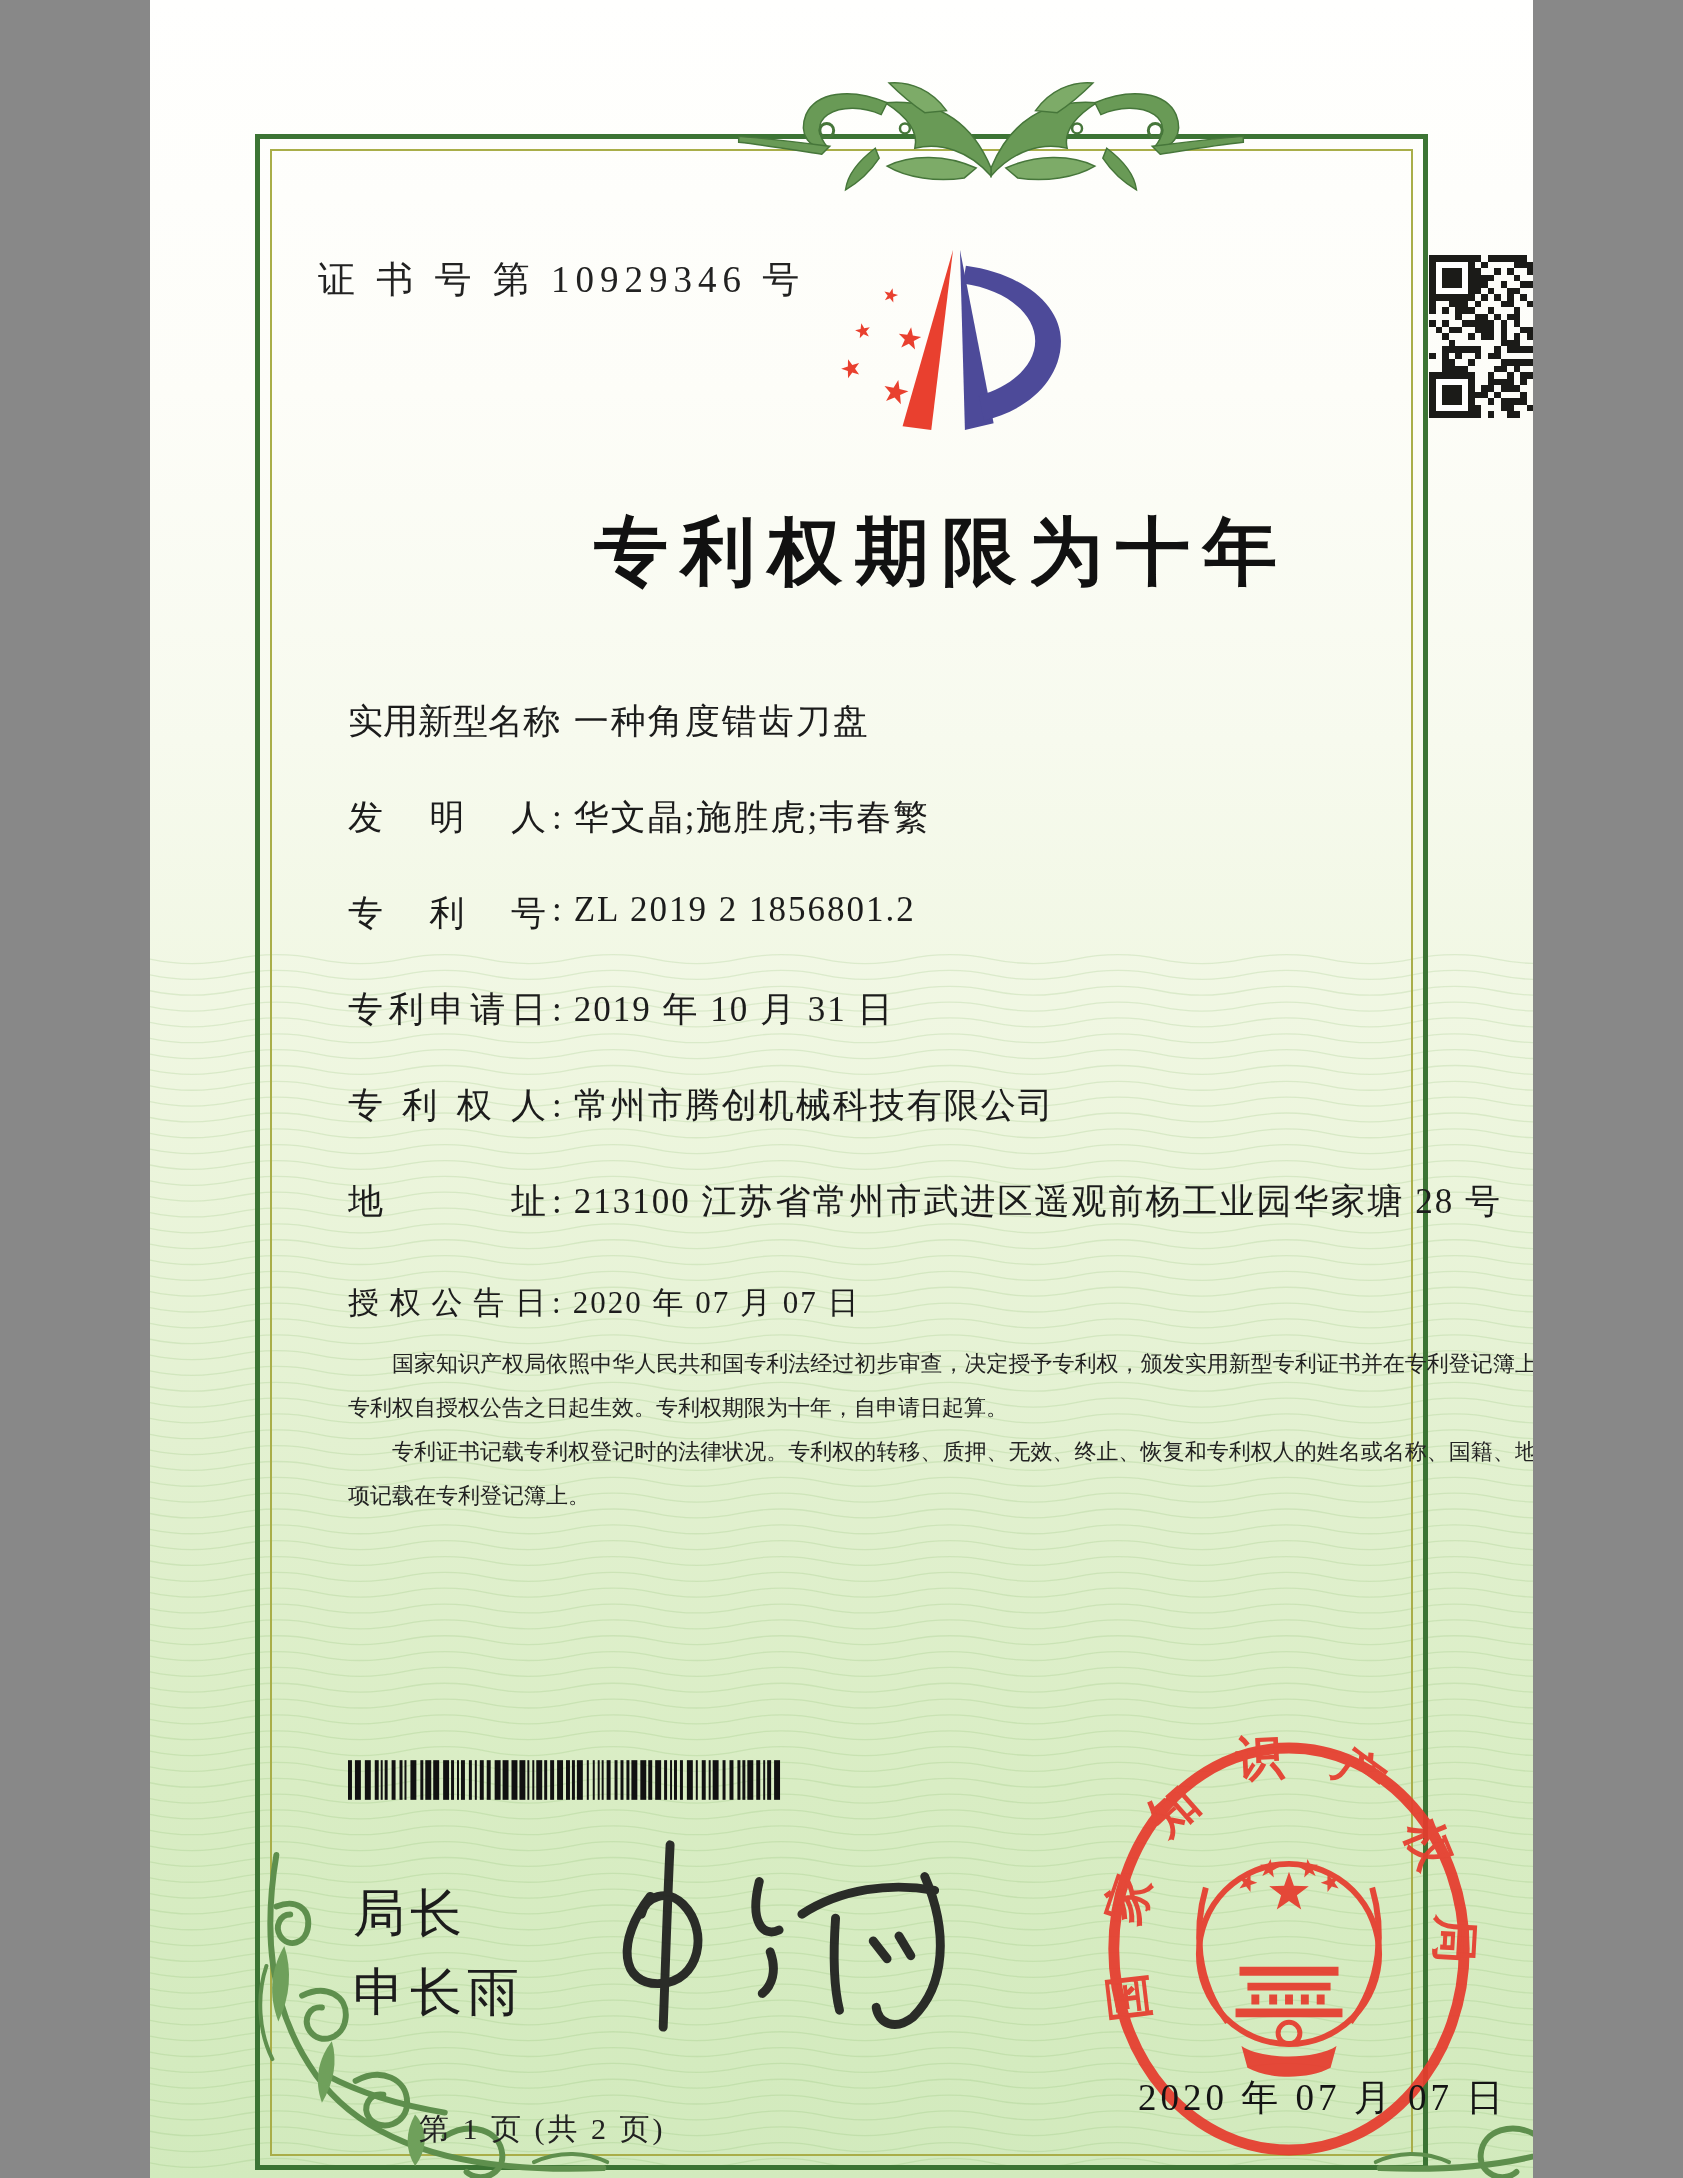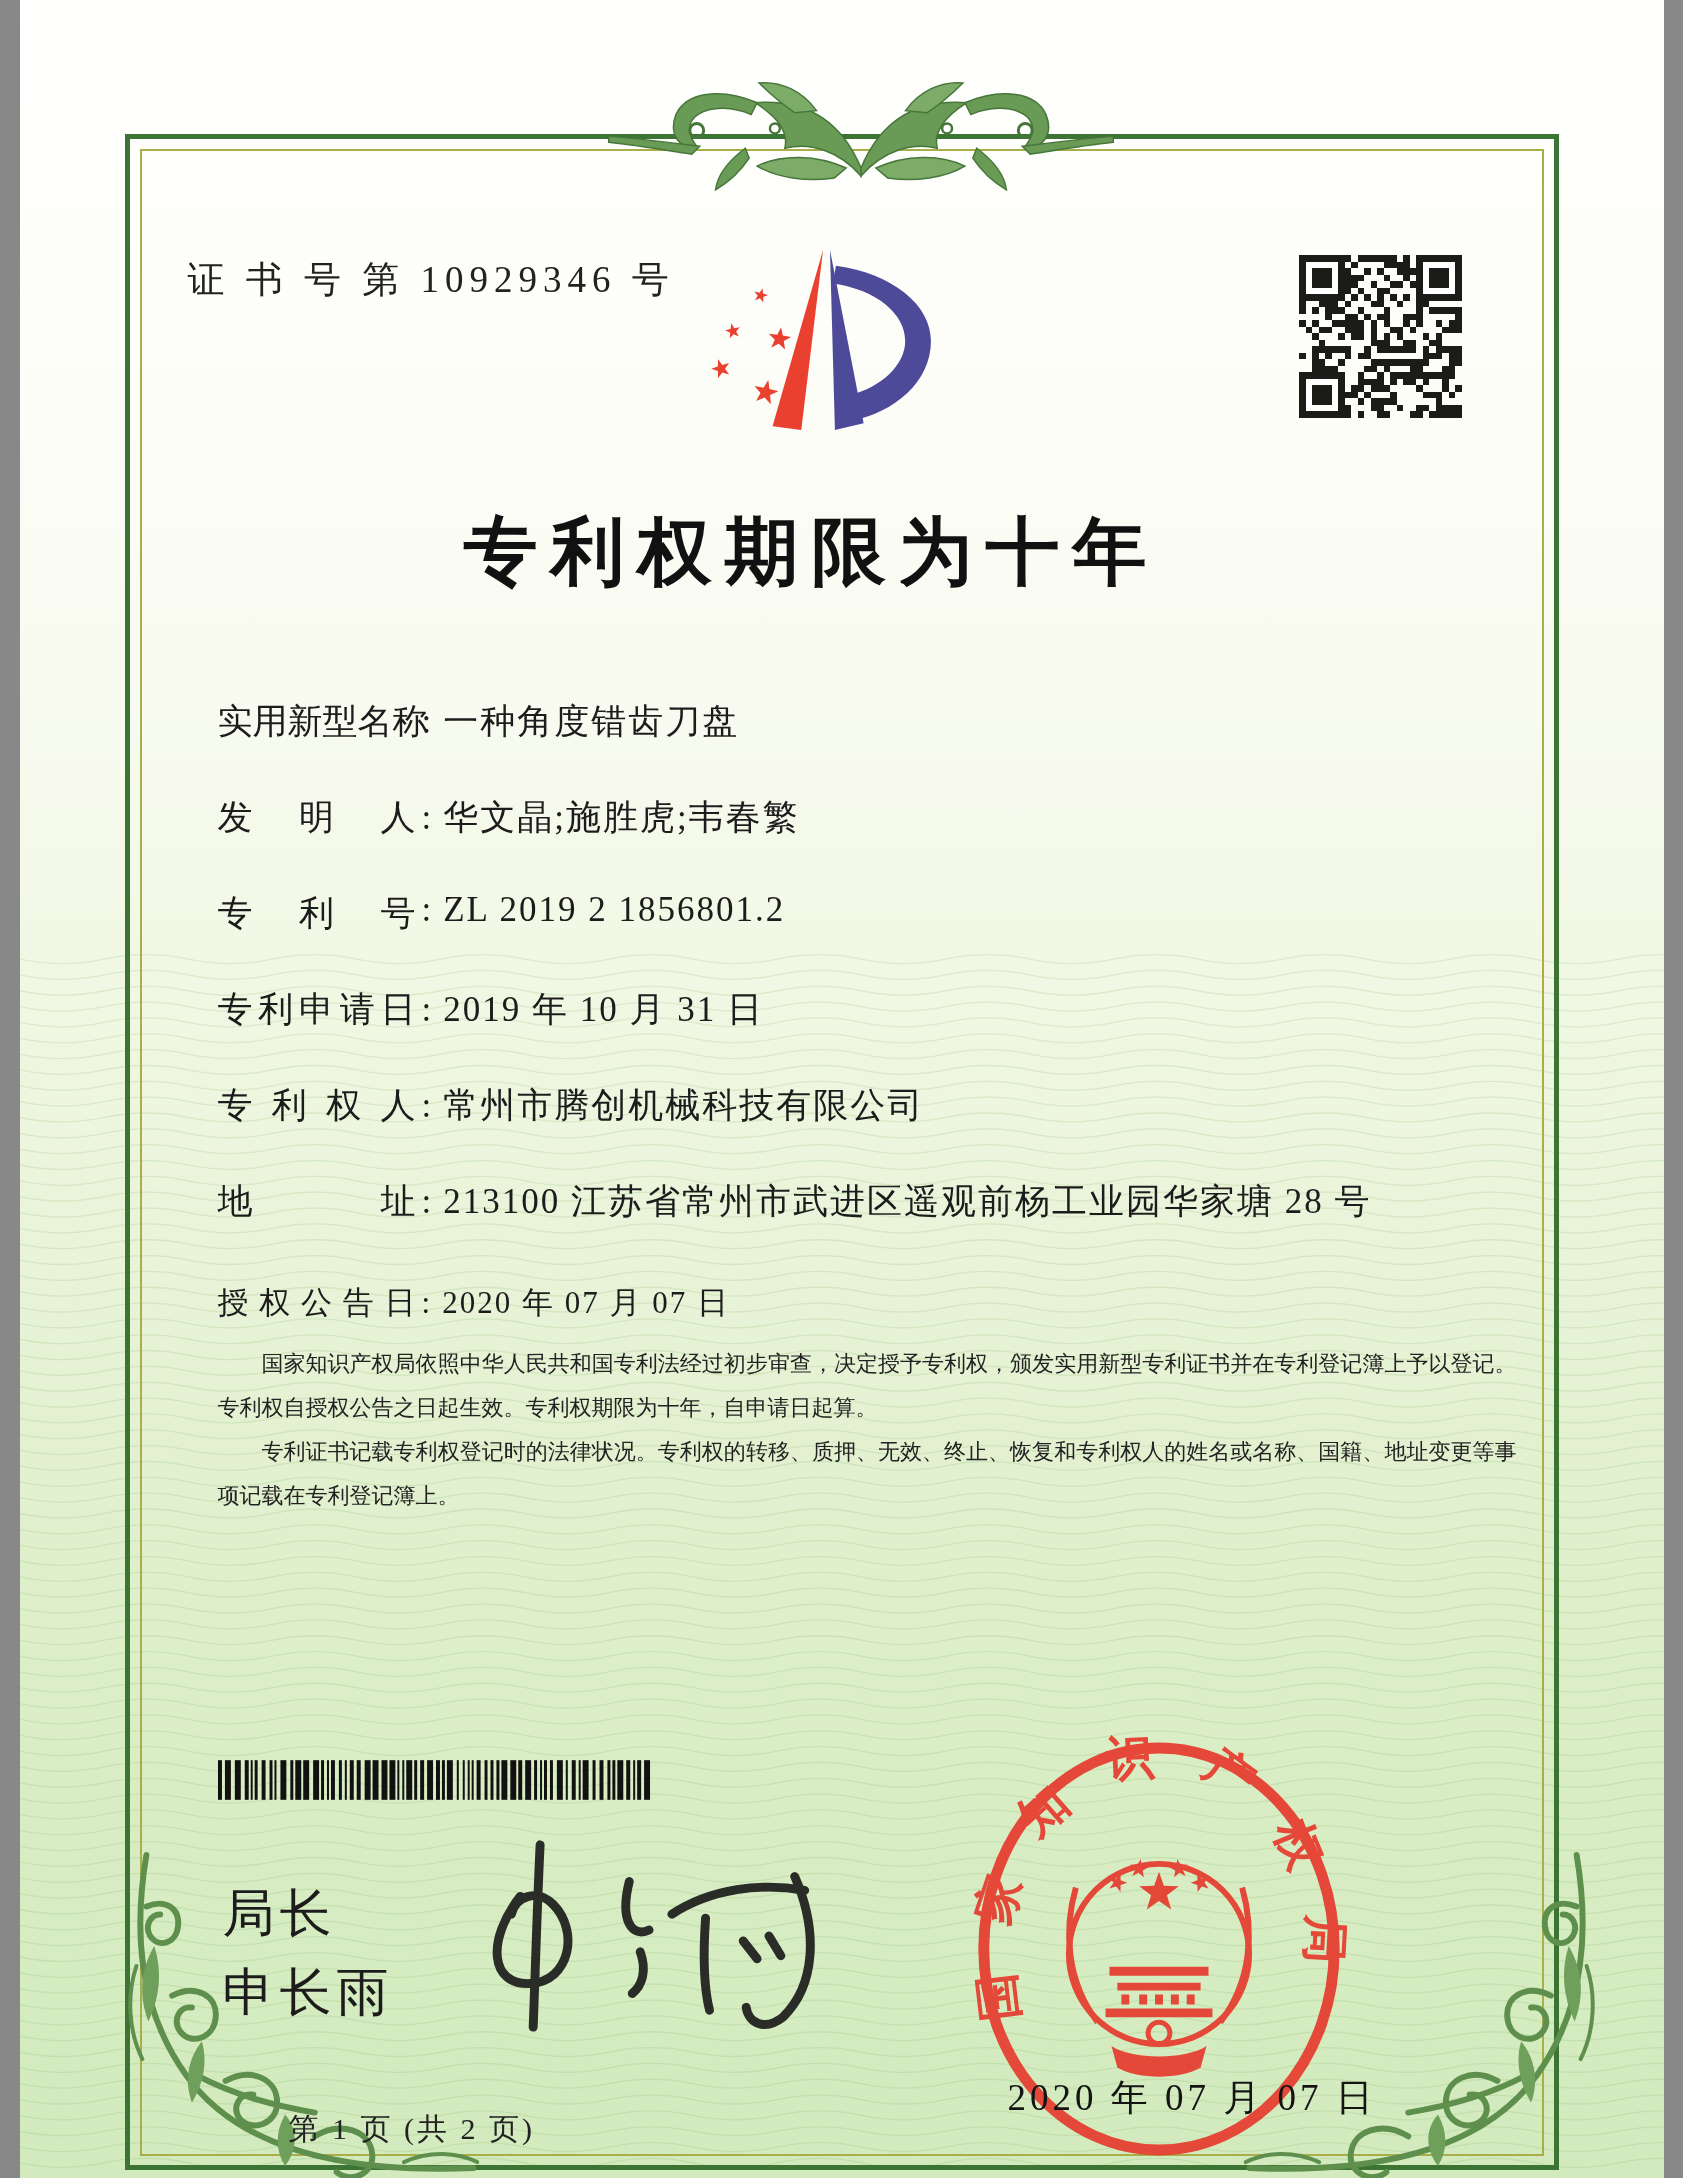--- a/index.html
+++ b/index.html
@@ -1,18 +1,18 @@
 <!DOCTYPE html>
 <html><head>
 <meta charset="utf-8">
 <style>
   html,body{margin:0;padding:0;}
   body{background:#888;}
   .page{
-    position:relative; width:1644px; height:2178px; margin:0 auto; overflow:hidden;
+    position:relative; width:1383px; height:2178px; margin:0 auto; overflow:hidden;
     font-family:"Liberation Serif","DejaVu Serif",serif; color:#1c1c1c;
     background:linear-gradient(180deg,#fffffe 0%,#fdfdf8 18%,#f7faee 34%,#eef6df 50%,#e3f1d1 66%,#d9edc4 82%,#d2eabd 100%);
   }
   .frame-outer{position:absolute; left:105px; right:105px; top:134px; bottom:8px; border:5px solid #3c7434;}
   .frame-inner{position:absolute; left:120px; right:120px; top:149px; bottom:22px; border:2px solid #a9ae49;}
   .abs{position:absolute;}
   .cert-no{left:168px; top:255px; font-size:37px; letter-spacing:6px; color:#222;}
   .title{left:297px; top:503px; width:990px; text-align:center; font-size:74px; font-weight:bold; letter-spacing:13px; color:#111;}
   .fields{left:198px; top:698px; width:1307px;}
   .frow{height:96px; font-size:35px; white-space:nowrap;}

